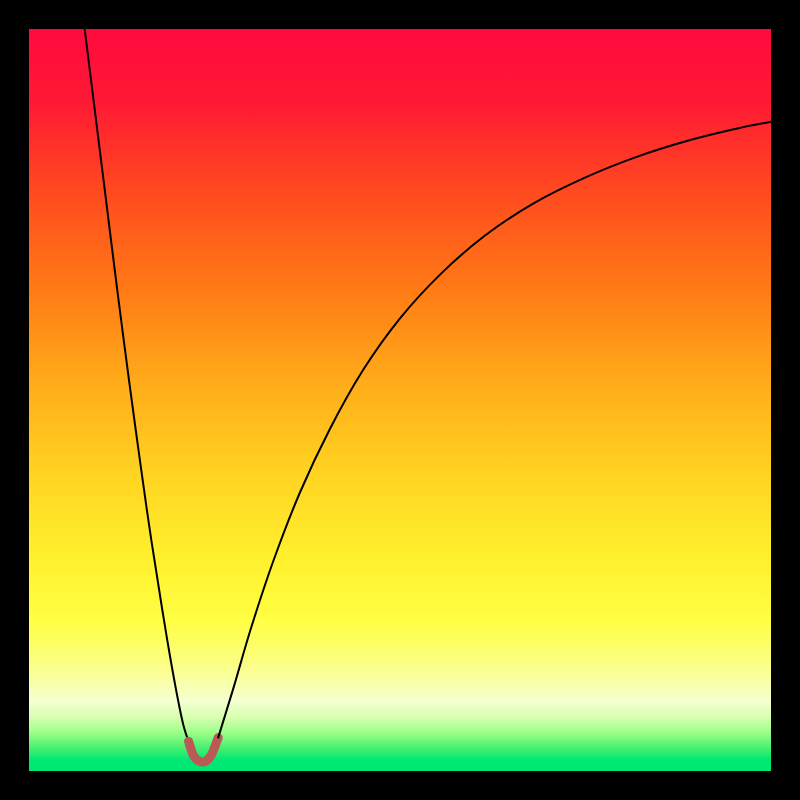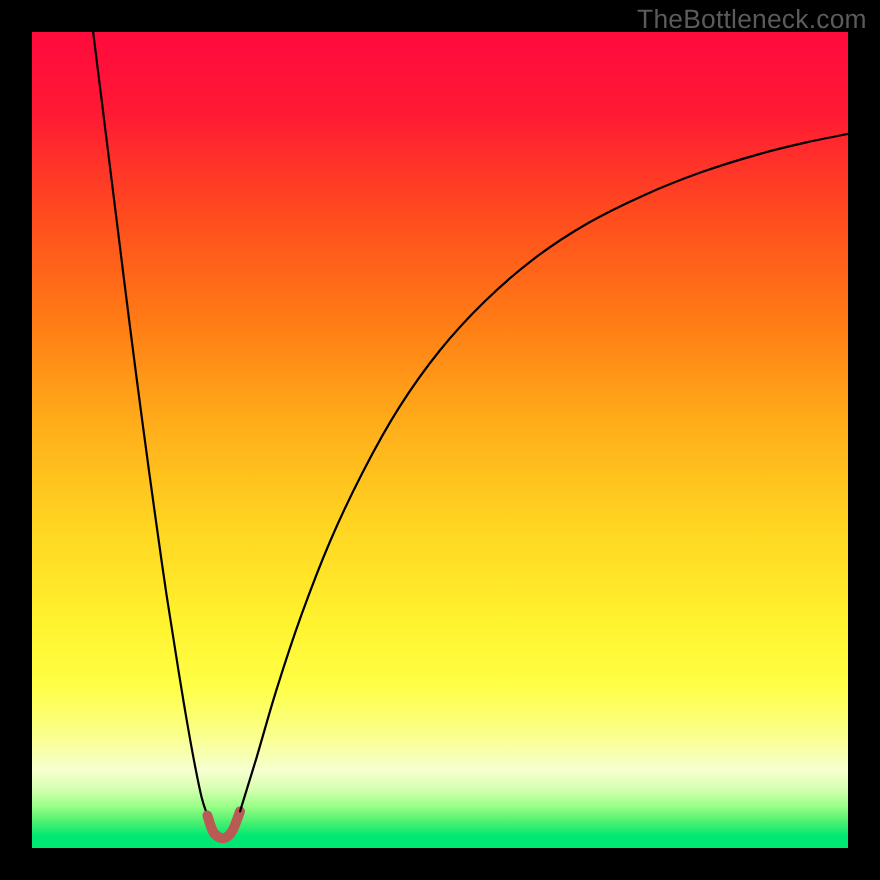--- a/index.html
+++ b/index.html
@@ -43,21 +43,20 @@
     position: absolute;
     inset: 0;
     width: 100%;
     height: 100%;
   }
 </style>
 </head>
 <body>
 
 <div class="frame">
-  <div class="watermark">TheBottleneck.com</div>
   <div class="plot">
     <div class="gradient" id="gradient" style="background: linear-gradient(rgb(255, 10, 62) 0%, rgb(255, 26, 52) 10%, rgb(255, 74, 31) 22%, rgb(255, 122, 21) 35%, rgb(255, 173, 26) 48%, rgb(255, 212, 33) 60%, rgb(255, 242, 46) 72%, rgb(255, 255, 69) 80%, rgb(251, 255, 138) 86%, rgb(246, 255, 208) 90.5%, rgb(214, 255, 176) 92.8%, rgb(156, 255, 136) 94.8%, rgb(76, 240, 112) 96.8%, rgb(0, 232, 116) 98.5%, rgb(0, 232, 116) 100%);"></div>
     <svg class="curves" id="curves" viewBox="0 0 742 742" preserveAspectRatio="none">
         <path d="M 55.65 0 C 57.6534 16.027199999999993, 62.7732 56.985599999999955, 66.78 89.03999999999996 C 70.7868 121.09439999999998, 73.9032 146.02560000000003, 77.91 178.08000000000004 C 81.9168 210.13440000000006, 85.0332 235.73340000000002, 89.03999999999999 267.12 C 93.04679999999999 298.5066, 96.1632 322.399, 100.17 352.45 C 104.1768 382.501, 107.2932 405.3546, 111.3 434.07 C 115.3068 462.7854, 118.42320000000001 485.26800000000003, 122.43 511.98 C 126.4368 538.692, 130.221 561.7682, 133.56 582.47 C 136.899 603.1718000000001, 138.3088 611.6306000000001, 140.98 626.99 C 143.6512 642.3494, 145.99592 655.37892, 148.4 667.8 C 150.80408 680.2210799999999, 152.3326 687.9824, 154.336 695.996 C 156.3394 704.0096, 158.59508 709.3816800000001, 159.53 712.32" fill="none" stroke="#000000" stroke-width="2" stroke-linecap="round" stroke-linejoin="round"></path>
         <path d="M 159.53 712.32 C 160.46492 714.9912, 162.7206 723.5538799999999, 164.724 727.16 C 166.7274 730.76612, 168.52303999999998 731.41908, 170.66 732.354 C 172.79696 733.2889200000001, 174.45904 733.55604, 176.596 732.354 C 178.73296000000002 731.15196, 180.26148 729.94992, 182.532 725.676 C 184.80252000000002 721.4020800000001, 188.00796 711.68188, 189.21 708.61" fill="none" stroke="#b95a55" stroke-width="9" stroke-linecap="round" stroke-linejoin="round"></path>
         <path d="M 189.21 708.61 C 191.8812 699.9286, 198.0398 680.414, 204.05 660.38 C 210.0602 640.346, 215.2542 620.683, 222.6 597.31 C 229.9458 573.9369999999999, 236.17860000000002 554.5708, 244.86 530.53 C 253.5414 506.4892, 260.813 487.123, 270.83 463.75 C 280.847 440.377, 289.15740000000005 422.7174, 300.51000000000005 400.68 C 311.86260000000004 378.6426, 321.21180000000004 361.354, 333.90000000000003 341.32 C 346.58820000000003 321.286, 356.9762 306.7428, 371 289.38 C 385.0238 272.0172, 396.45060000000007 259.8187199999999, 411.81000000000006 244.85999999999996 C 427.16940000000005 229.90127999999996, 439.635 218.96420000000006, 456.33 206.27600000000007 C 473.025 193.58780000000007, 486.52940000000007 184.78768000000002, 504.56000000000006 174.37 C 522.5906000000001 163.95232, 537.8016 156.81427999999997, 556.5 148.39999999999998 C 575.1984 139.98572, 589.7416 134.30200000000002, 608.4399999999999 127.62400000000002 C 627.1383999999999 120.94600000000004, 642.3494 116.37528000000007, 660.38 111.30000000000007 C 678.4106 106.22472000000006, 693.9184 102.76700000000001, 708.61 99.428 C 723.3016 96.08899999999998, 735.9898000000001 93.95204, 742 92.75" fill="none" stroke="#000000" stroke-width="2" stroke-linecap="round" stroke-linejoin="round"></path>
       </svg>
   </div>
 </div>
 

